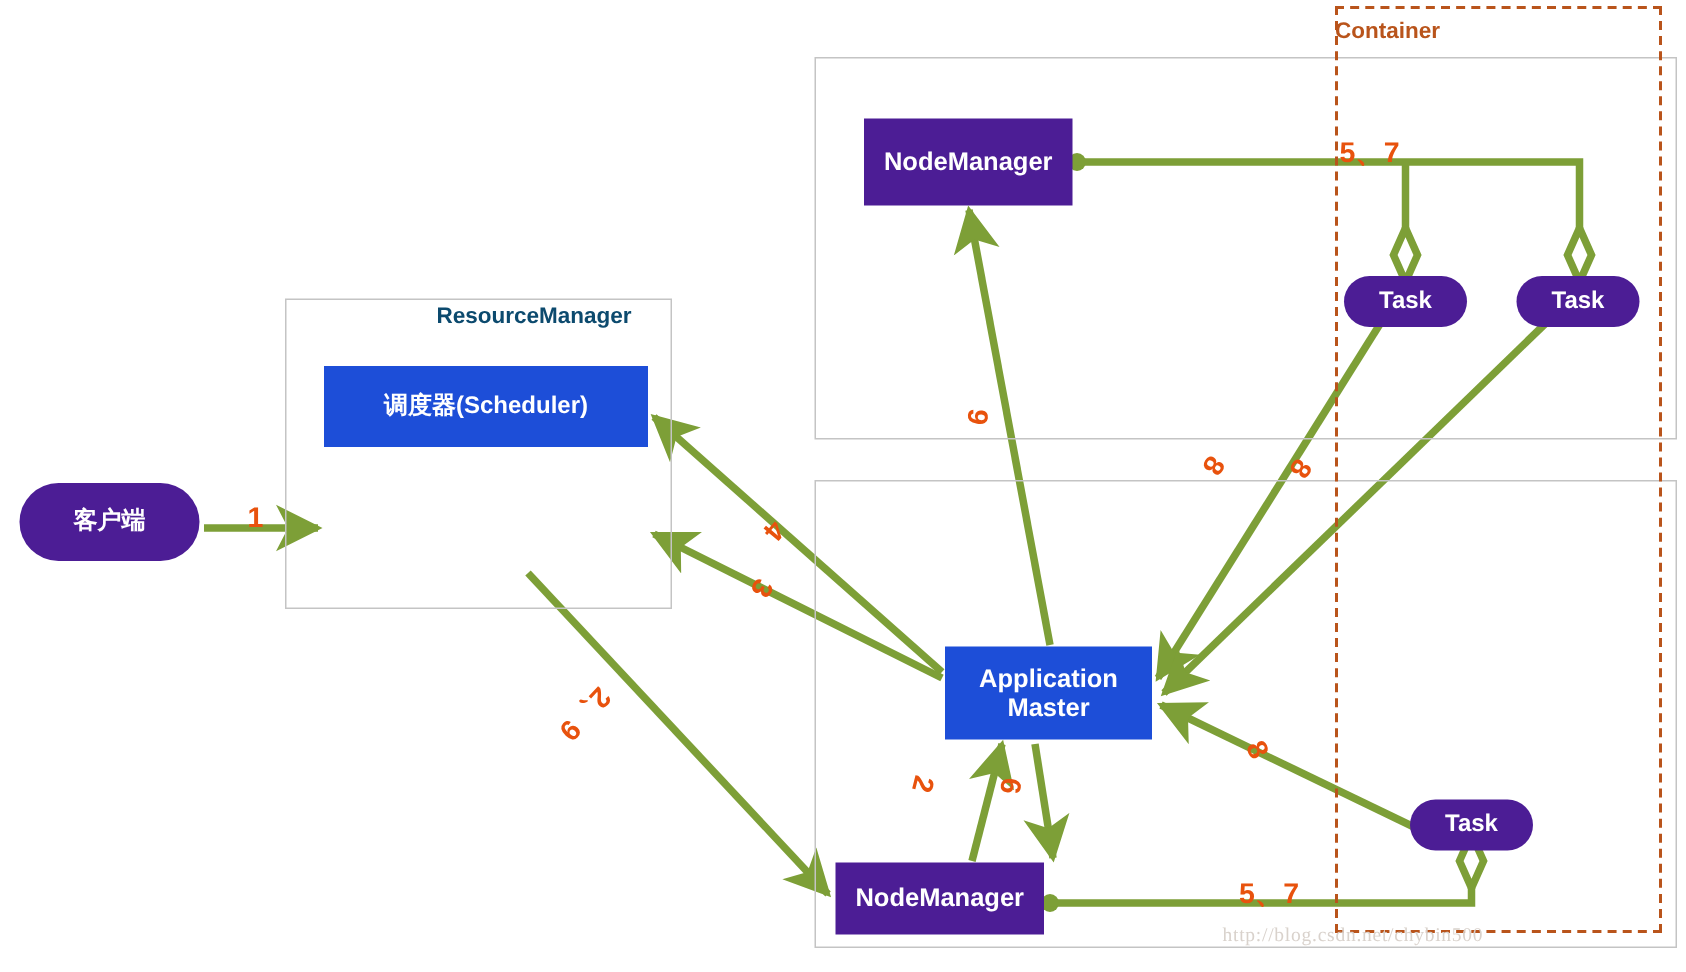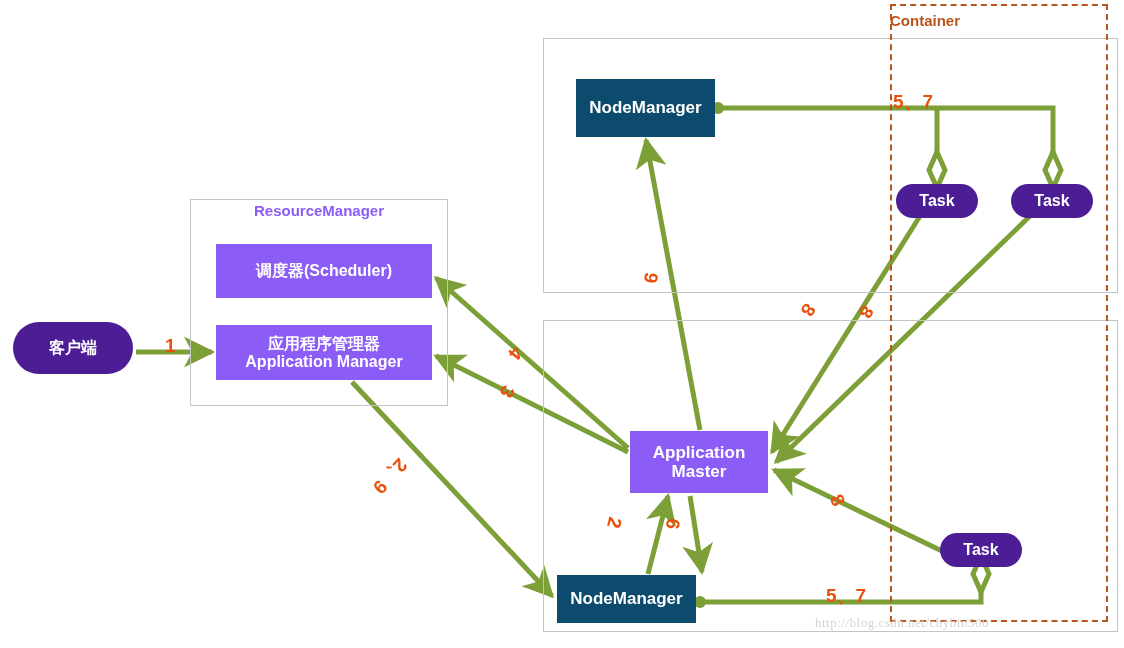--- a/index.html
+++ b/index.html
@@ -3,29 +3,29 @@
 <meta charset="utf-8">
 <style>
   html,body{margin:0;padding:0;background:#ffffff;}
   body{font-family:"Liberation Sans","DejaVu Sans",sans-serif;}
   #stage{position:relative;width:1124px;height:648px;background:#ffffff;overflow:hidden;}
   #svg-layer{position:absolute;left:0;top:0;width:1124px;height:648px;}
 
   .node-box{position:absolute;box-sizing:border-box;display:flex;align-items:center;
             justify-content:center;text-align:center;color:#ffffff;font-weight:bold;
             line-height:1.12;}
-  .blue-rect{background:#8b5cf6;}
-  .green-rect{background:#0c4a6e;}
+  .blue-rect{background:#1d4ed8;}
+  .green-rect{background:#4c1d95;}
   .blue-pill{background:#4c1d95;border-radius:999px;}
 
   .frame{position:absolute;box-sizing:border-box;border:1px solid #c4c4c4;background:transparent;}
   .dashed-frame{position:absolute;box-sizing:border-box;border:2px dashed #b9541b;background:transparent;}
 
   .label{position:absolute;white-space:pre;}
-  .rm-title{color:#8b5cf6;font-weight:bold;font-size:15px;}
+  .rm-title{color:#0c4a6e;font-weight:bold;font-size:15px;padding-left:37px;}
   .container-title{color:#b9541b;font-weight:bold;font-size:15px;}
   .num{color:#e8520d;font-weight:bold;font-size:19px;}
   .watermark{position:absolute;color:#d9d2cc;font-family:"Liberation Serif","DejaVu Serif",serif;
              font-size:13px;letter-spacing:0.5px;white-space:pre;}
 </style>
 </head>
 <body>
 
 <div id="stage">
 
@@ -82,24 +82,20 @@
   <div class="label container-title" style="left:890px;top:12px;width:218px;text-align:left;">Container</div>
 
   <div class="node-box blue-pill" style="left:13px;top:322px;width:120px;height:52px;font-size:16px;">
     <span>客户端</span>
   </div>
 
   <div class="node-box blue-rect" style="left:216px;top:244px;width:216px;height:54px;font-size:16px;">
     <span>调度器(Scheduler)</span>
   </div>
 
-  <div class="node-box blue-rect" style="left:216px;top:325px;width:216px;height:55px;font-size:16px;flex-direction:column;">
-    <span>应用程序管理器</span>
-    <span>Application Manager</span>
-  </div>
 
   <div class="node-box green-rect" style="left:576px;top:79px;width:139px;height:58px;font-size:17px;">
     <span>NodeManager</span>
   </div>
 
   <div class="node-box green-rect" style="left:557px;top:575px;width:139px;height:48px;font-size:17px;">
     <span>NodeManager</span>
   </div>
 
   <div class="node-box blue-rect" style="left:630px;top:431px;width:138px;height:62px;font-size:17px;flex-direction:column;">

